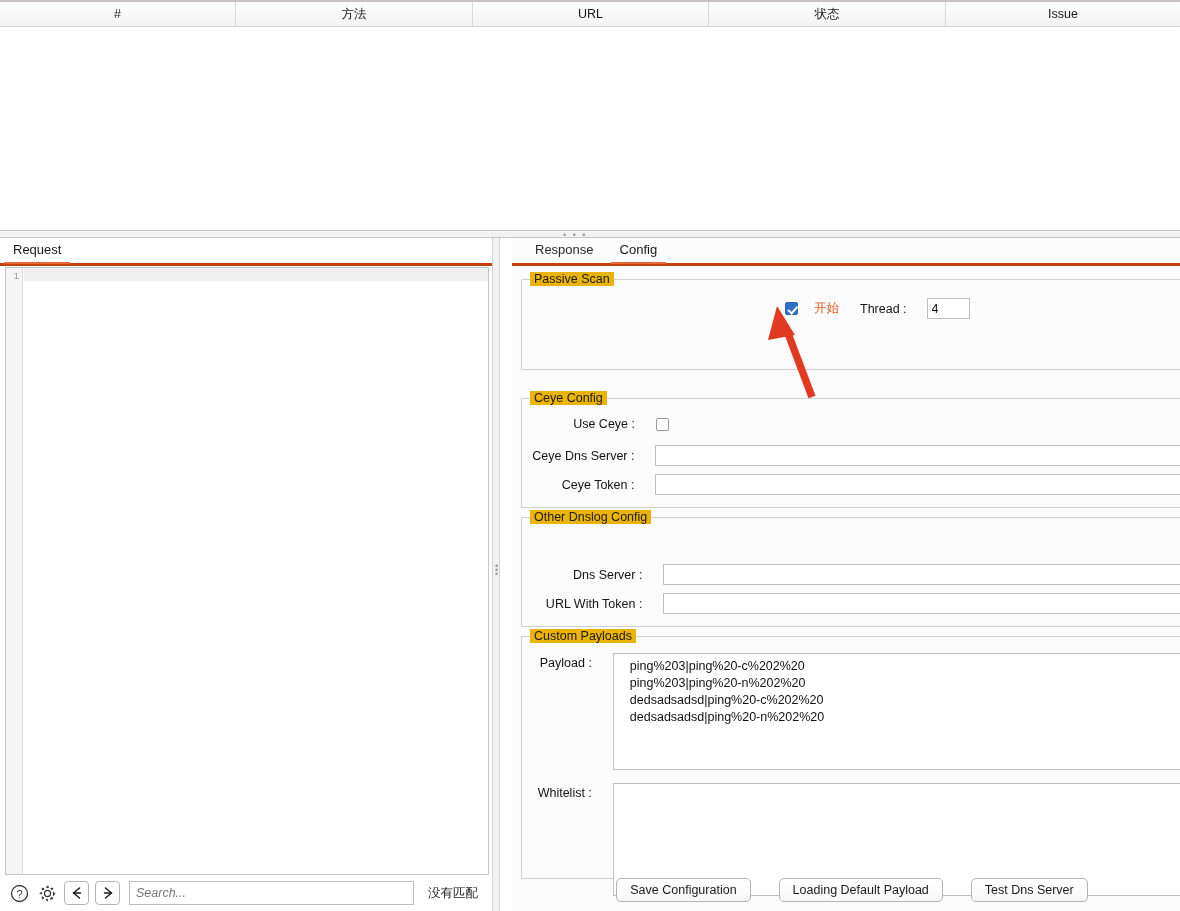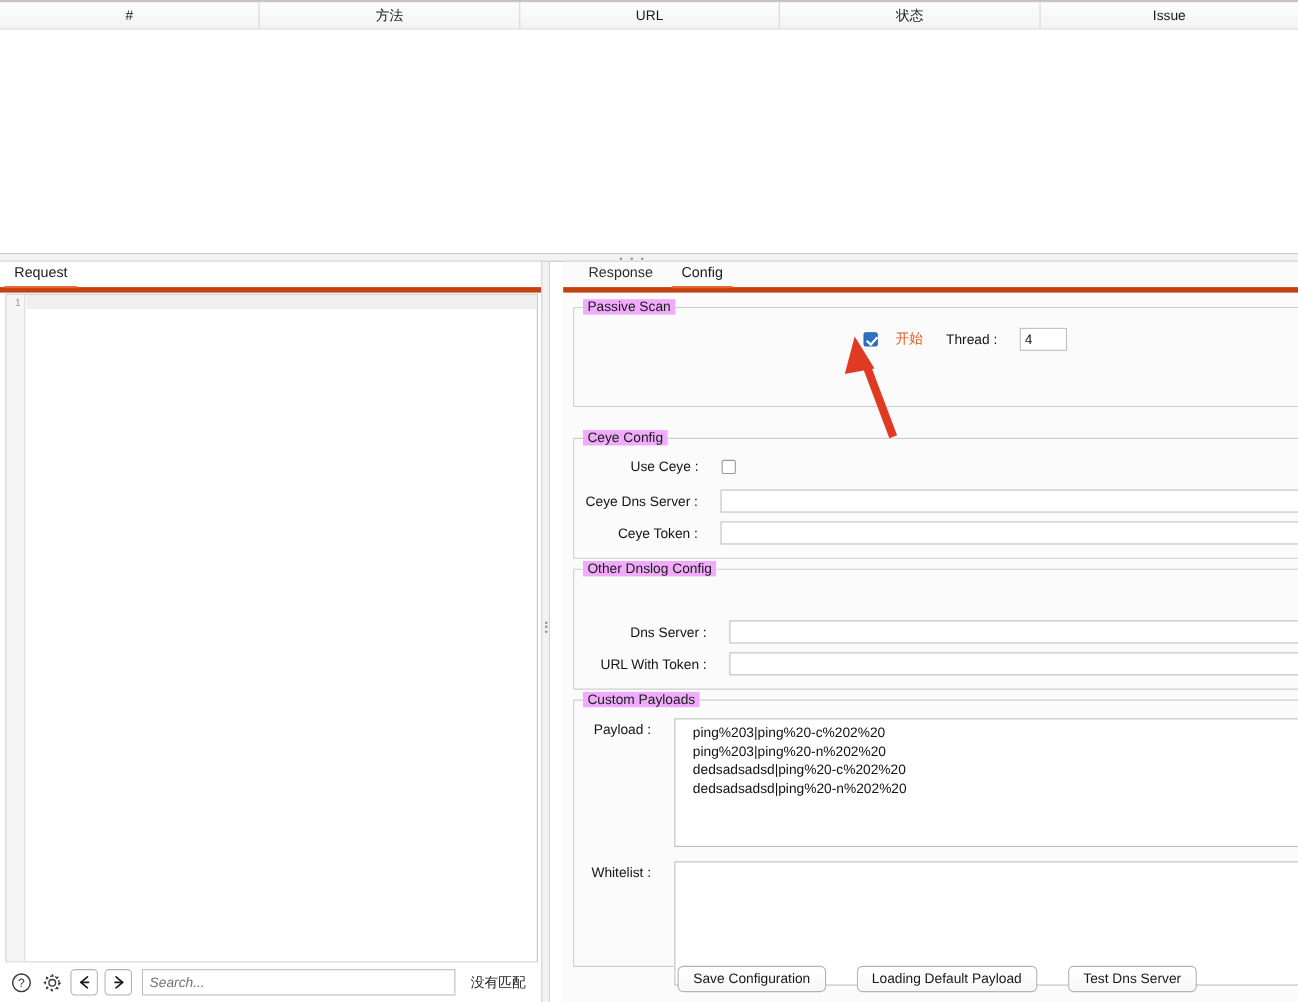--- a/index.html
+++ b/index.html
@@ -44,22 +44,22 @@
     position: absolute; left: 563px; top: 2px;
     letter-spacing: 2px; font-size: 9px; line-height: 4px; color: #9a9a9a;
   }
 
   
   .left-panel {
     position: absolute; left: 0; top: 238px; width: 492px; height: 673px;
     background: #ffffff;
   }
   .tabstrip {
-    height: 28px; display: flex; align-items: flex-end;
-    border-bottom: 5px solid #c2410c;
+    height: 28px; display: flex; align-items: center;
+    border-bottom: 3px solid #c2410c;
     background: #ffffff;
   }
   .tab {
     position: relative;
     padding: 3px 13px 6px 13px;
     font-size: 13px; color: #2b2b2b;
     cursor: default;
   }
   .tab.active { color: #1a1a1a; }
   .tab.active::after {
@@ -129,21 +129,21 @@
   .config-body { position: absolute; left: 0; top: 29px; right: 0; bottom: 44px; }
 
   .group {
     position: absolute;
     border: 1px solid #cfcfcf;
     background: #fbfbfb;
     border-radius: 1px;
   }
   .group > .legend {
     position: absolute; top: -8px; left: 8px;
-    background: #f0abfc; padding: 0 4px;
+    background: #eab308; padding: 0 4px;
     font-size: 12.5px; color: #1b1b1b;
   }
 
   .row { position: absolute; display: flex; align-items: center; gap: 12px; }
   .lbl { font-size: 12.5px; color: #141414; text-align: right; white-space: nowrap; }
   .txt {
     border: 1px solid #bfbfbf; background: #ffffff; height: 21px;
     font-family: "Liberation Sans", sans-serif; font-size: 12.5px;
     color: #111; padding: 0 4px; outline: none;
   }

